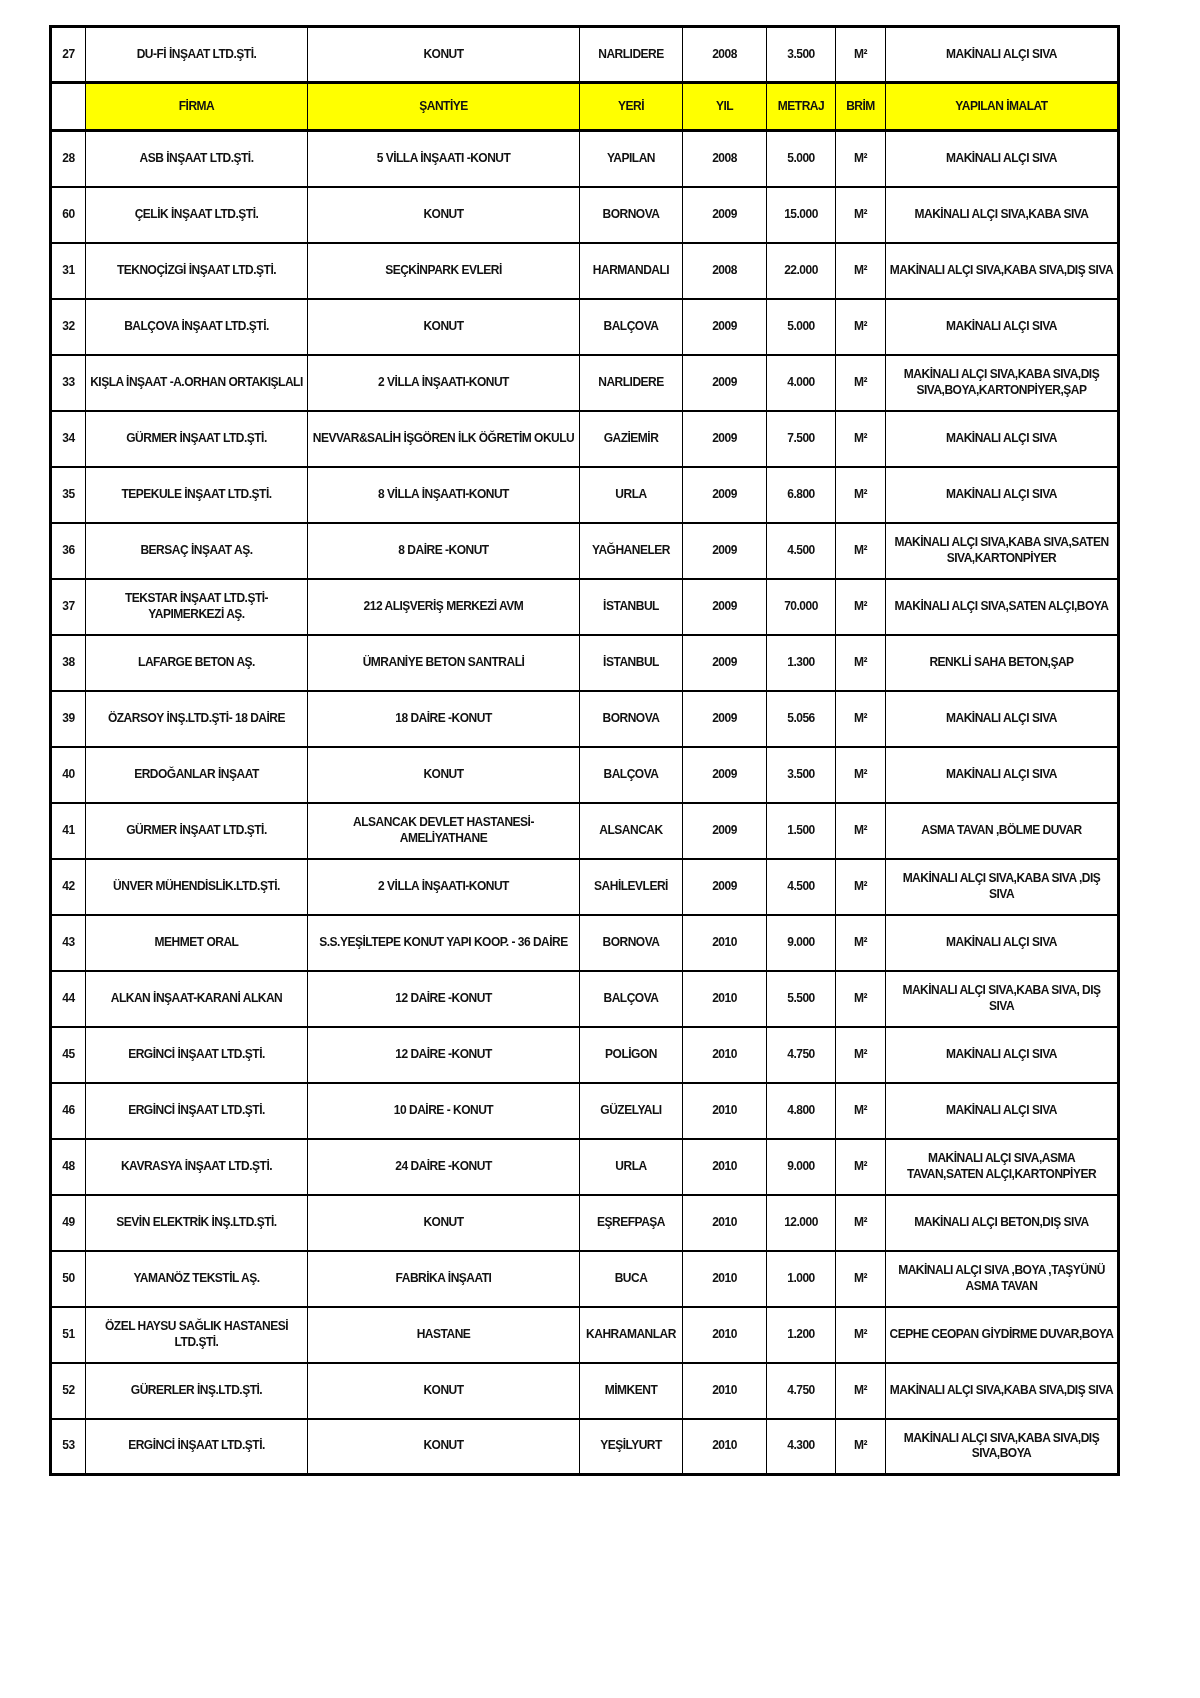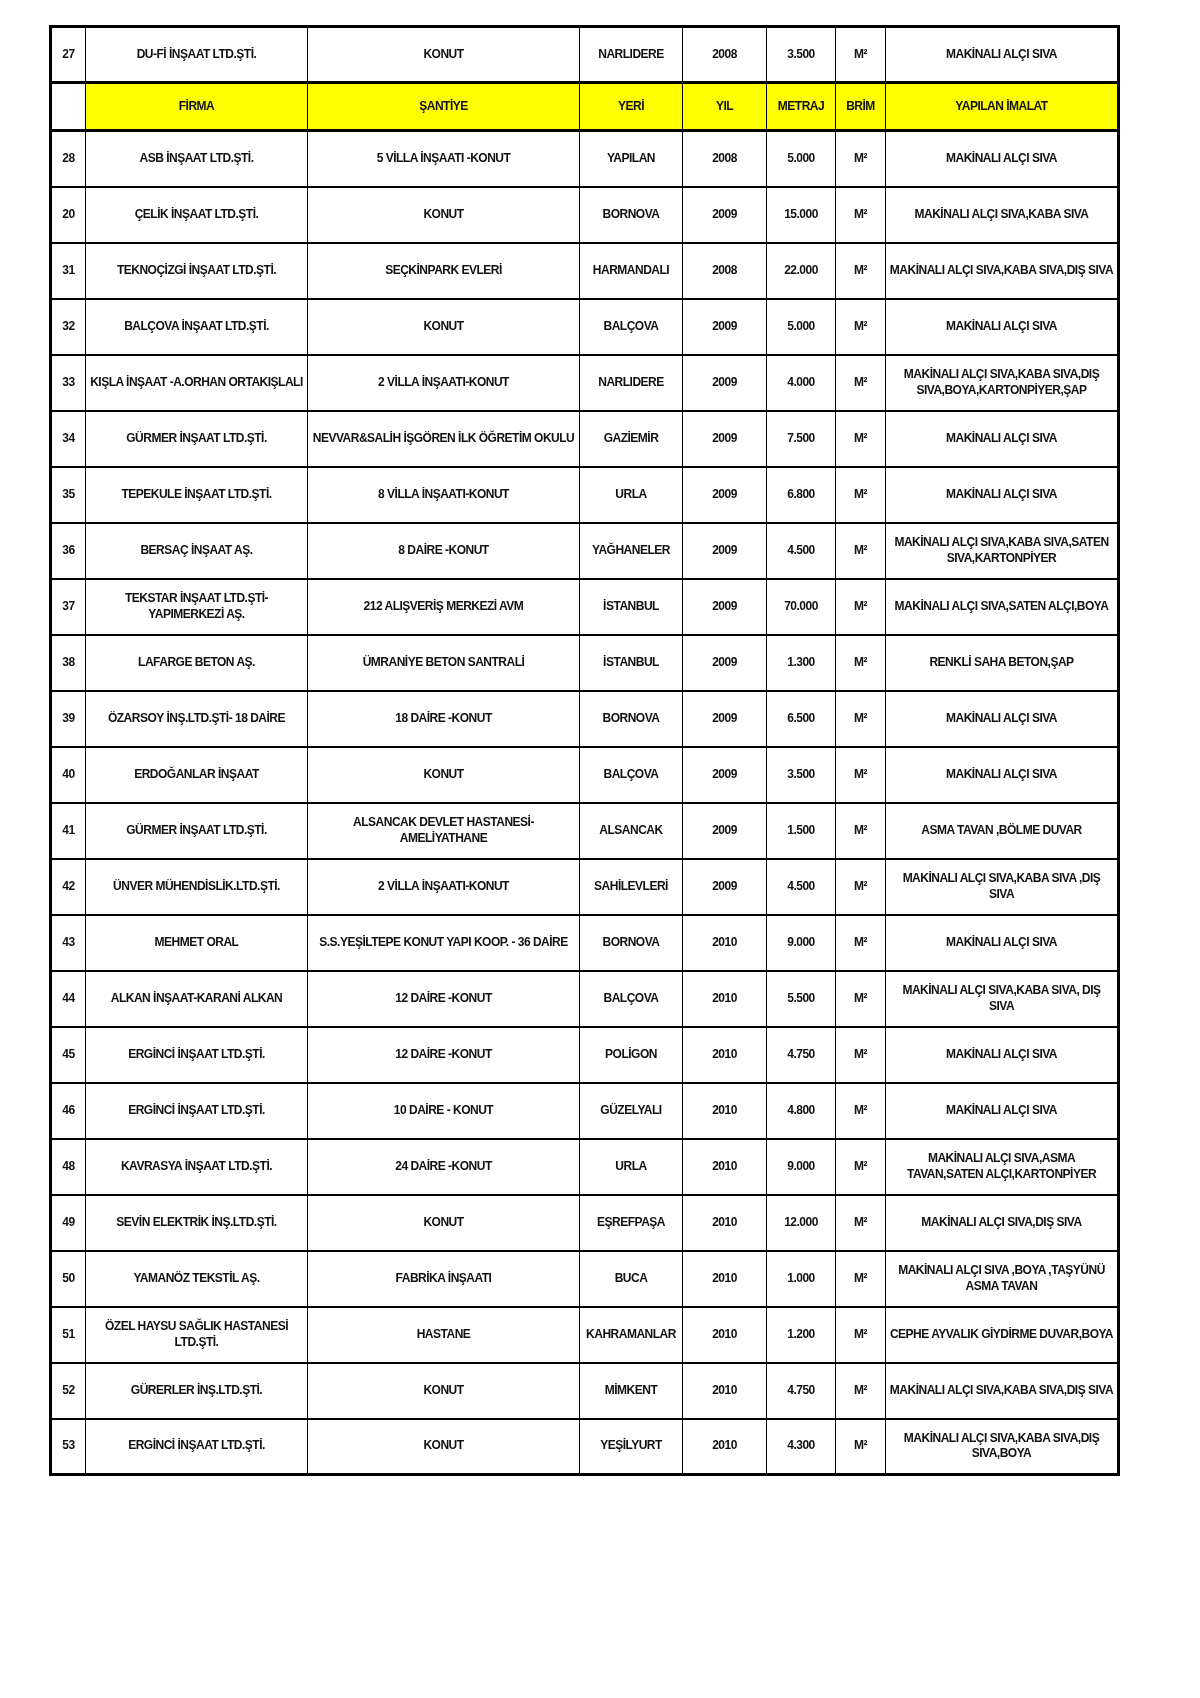--- a/index.html
+++ b/index.html
@@ -89,21 +89,21 @@
           <td class="c-no">28</td>
           <td class="c-firma">ASB İNŞAAT LTD.ŞTİ.</td>
           <td class="c-santiye">5 VİLLA İNŞAATI -KONUT</td>
           <td class="c-yeri">YAPILAN</td>
           <td class="c-yil">2008</td>
           <td class="c-metraj">5.000</td>
           <td class="c-brim">M²</td>
           <td class="c-imalat">MAKİNALI ALÇI SIVA</td>
         </tr>
         <tr class="data-row">
-          <td class="c-no">20</td>
+          <td class="c-no">60</td>
           <td class="c-firma">ÇELİK İNŞAAT LTD.ŞTİ.</td>
           <td class="c-santiye">KONUT</td>
           <td class="c-yeri">BORNOVA</td>
           <td class="c-yil">2009</td>
           <td class="c-metraj">15.000</td>
           <td class="c-brim">M²</td>
           <td class="c-imalat">MAKİNALI ALÇI SIVA,KABA SIVA</td>
         </tr>
         <tr class="data-row">
           <td class="c-no">31</td>
@@ -184,21 +184,21 @@
           <td class="c-metraj">1.300</td>
           <td class="c-brim">M²</td>
           <td class="c-imalat">RENKLİ SAHA BETON,ŞAP</td>
         </tr>
         <tr class="data-row">
           <td class="c-no">39</td>
           <td class="c-firma">ÖZARSOY İNŞ.LTD.ŞTİ- 18 DAİRE</td>
           <td class="c-santiye">18 DAİRE -KONUT</td>
           <td class="c-yeri">BORNOVA</td>
           <td class="c-yil">2009</td>
-          <td class="c-metraj">6.500</td>
+          <td class="c-metraj">5.056</td>
           <td class="c-brim">M²</td>
           <td class="c-imalat">MAKİNALI ALÇI SIVA</td>
         </tr>
         <tr class="data-row">
           <td class="c-no">40</td>
           <td class="c-firma">ERDOĞANLAR İNŞAAT</td>
           <td class="c-santiye">KONUT</td>
           <td class="c-yeri">BALÇOVA</td>
           <td class="c-yil">2009</td>
           <td class="c-metraj">3.500</td>
@@ -276,41 +276,41 @@
           <td class="c-imalat">MAKİNALI ALÇI SIVA,ASMA TAVAN,SATEN ALÇI,KARTONPİYER</td>
         </tr>
         <tr class="data-row">
           <td class="c-no">49</td>
           <td class="c-firma">SEVİN ELEKTRİK İNŞ.LTD.ŞTİ.</td>
           <td class="c-santiye">KONUT</td>
           <td class="c-yeri">EŞREFPAŞA</td>
           <td class="c-yil">2010</td>
           <td class="c-metraj">12.000</td>
           <td class="c-brim">M²</td>
-          <td class="c-imalat">MAKİNALI ALÇI SIVA,DIŞ SIVA</td>
+          <td class="c-imalat">MAKİNALI ALÇI BETON,DIŞ SIVA</td>
         </tr>
         <tr class="data-row">
           <td class="c-no">50</td>
           <td class="c-firma">YAMANÖZ TEKSTİL AŞ.</td>
           <td class="c-santiye">FABRİKA İNŞAATI</td>
           <td class="c-yeri">BUCA</td>
           <td class="c-yil">2010</td>
           <td class="c-metraj">1.000</td>
           <td class="c-brim">M²</td>
           <td class="c-imalat">MAKİNALI ALÇI SIVA ,BOYA ,TAŞYÜNÜ ASMA TAVAN</td>
         </tr>
         <tr class="data-row">
           <td class="c-no">51</td>
           <td class="c-firma">ÖZEL HAYSU  SAĞLIK HASTANESİ LTD.ŞTİ.</td>
           <td class="c-santiye">HASTANE</td>
           <td class="c-yeri">KAHRAMANLAR</td>
           <td class="c-yil">2010</td>
           <td class="c-metraj">1.200</td>
           <td class="c-brim">M²</td>
-          <td class="c-imalat">CEPHE AYVALIK GİYDİRME DUVAR,BOYA</td>
+          <td class="c-imalat">CEPHE CEOPAN GİYDİRME DUVAR,BOYA</td>
         </tr>
         <tr class="data-row">
           <td class="c-no">52</td>
           <td class="c-firma">GÜRERLER İNŞ.LTD.ŞTİ.</td>
           <td class="c-santiye">KONUT</td>
           <td class="c-yeri">MİMKENT</td>
           <td class="c-yil">2010</td>
           <td class="c-metraj">4.750</td>
           <td class="c-brim">M²</td>
           <td class="c-imalat">MAKİNALI ALÇI SIVA,KABA SIVA,DIŞ SIVA</td>

